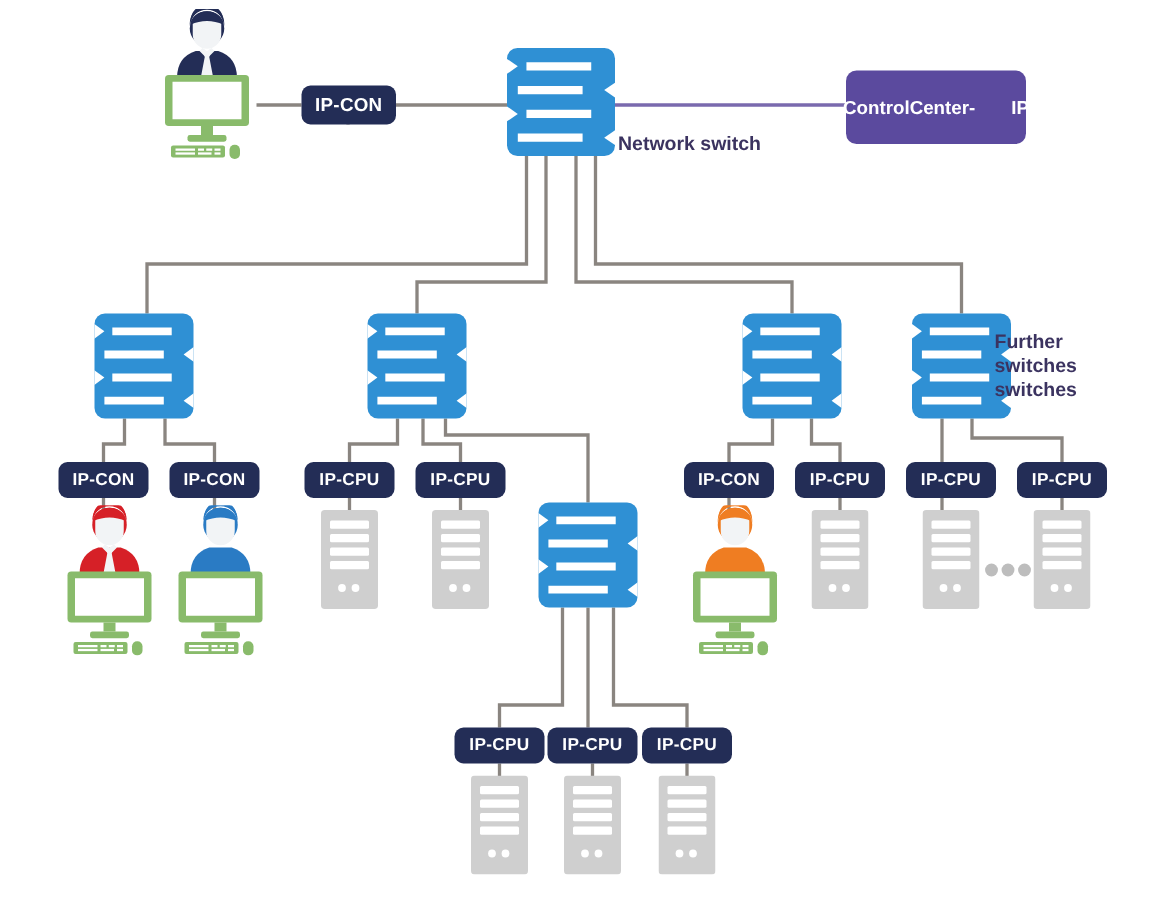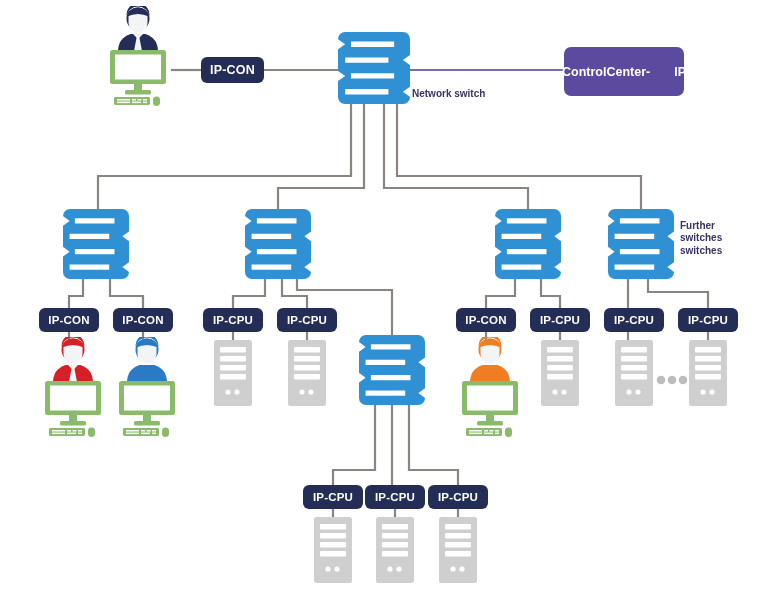--- a/index.html
+++ b/index.html
@@ -18,21 +18,21 @@
         display:flex;align-items:center;justify-content:center;
         font-weight:bold;letter-spacing:.2px;}
 
   
   .ccbox{background:#5b4a9e;border-radius:7px;color:#fff;
          display:flex;align-items:center;justify-content:center;
          text-align:right;font-size:12.5px;line-height:1.28;
          font-weight:600;padding:2px 6px;box-sizing:border-box;}
 
   
-  .caption{color:#3b3360;font-size:10px;line-height:1.24;font-weight:600;}
+  .caption{color:#3b3360;font-size:13px;line-height:1.24;font-weight:600;}
 
   
   .ws svg{display:block;}
   .srv svg{display:block;}
   .dots svg{display:block;}
 </style>
 </head>
 <body>
 
 <div id="stage">
@@ -422,20 +422,20 @@
 
   <div class="node ccbox" id="control-center-box" style="left: 564px; top: 47px; width: 120px; height: 49px;">
       <span style="display: block;">ControlCenter-</span>
       <span style="display: block; margin-left: 24px;">IP</span>
     </div>
 
   <div id="caption-layer">
       <div class="node caption" style="left: 412px; top: 88px;">
         <div>Network switch</div>
       </div>
-      <div class="node caption" style="left: 680px; top: 220px;">
+      <div class="node caption" style="left: 663px; top: 220px;">
         <div>Further</div>
         <div>switches</div>
         <div>switches</div>
       </div>
     </div>
 
 </div>
 
 </body></html>

